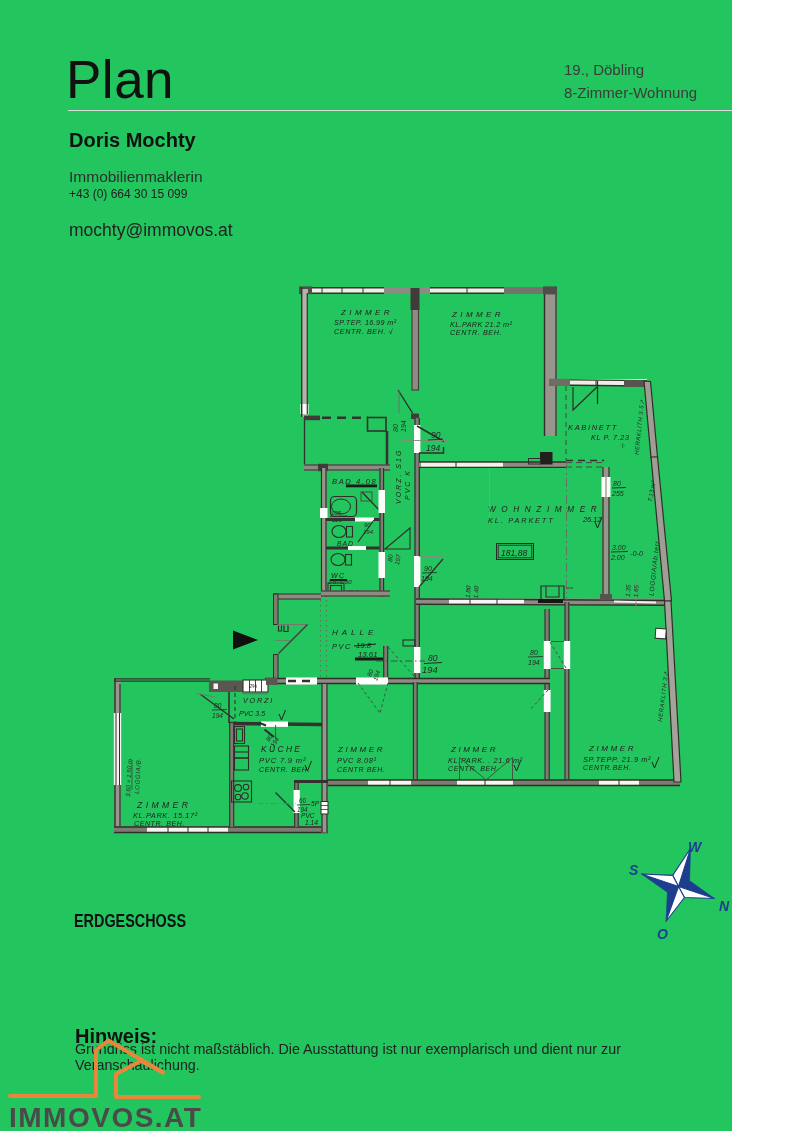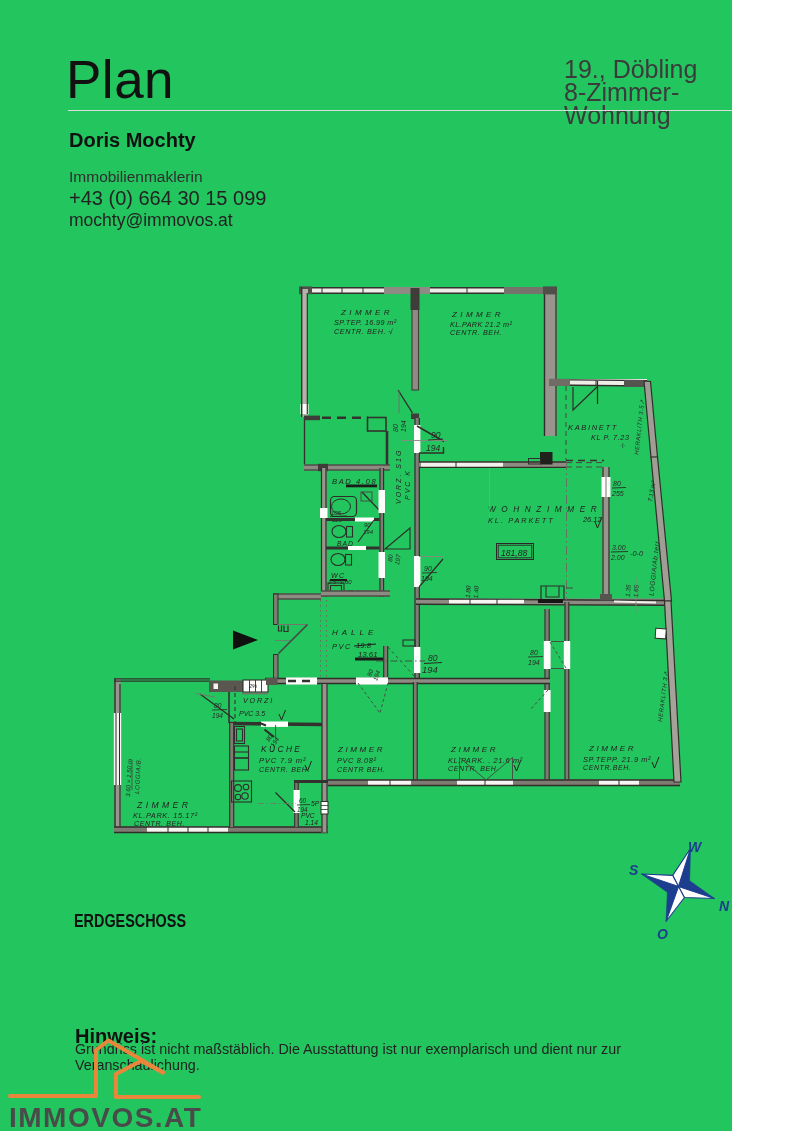--- a/index.html
+++ b/index.html
@@ -8,29 +8,29 @@
 svg text{font-family:"Liberation Sans",sans-serif}
 .t{font-style:italic;fill:#23221f}
 .dim{font-style:italic;fill:#2a2927}
 </style>
 </head>
 <body>
 <div id="page">
 
   <div class="abs" style="left:66px;top:49px;font-size:53px;font-weight:400;color:#111;letter-spacing:0.5px">Plan</div>
 
-  <div class="abs" style="left:564px;top:58px;font-size:25px;line-height:23px;color:#3b3b3b">19., Döbling<br>8-Zimmer-Wohnung</div>
+  <div class="abs" style="left:564px;top:58px;font-size:15px;line-height:23px;color:#3b3b3b">19., Döbling<br>8-Zimmer-Wohnung</div>
 
   <div class="abs" style="left:68px;top:110px;width:665px;height:1px;background:#dcdcdc"></div>
 
   <div class="abs" style="left:69px;top:129px;color:#1a1a1a">
     <div style="font-size:20px;font-weight:bold;color:#111">Doris Mochty</div>
     <div style="font-size:15.5px;margin-top:16px;color:#2e2e2e">Immobilienmaklerin</div>
-    <div style="font-size:20px;margin-top:1px;color:#222">+43 (0) 664 30 15 099</div>
-    <div style="font-size:17.5px;margin-top:0;color:#222">mochty@immovos.at</div>
+    <div style="font-size:12px;margin-top:1px;color:#222">+43 (0) 664 30 15 099</div>
+    <div style="font-size:17.5px;margin-top:19px;color:#222">mochty@immovos.at</div>
   </div>
 
   <div class="abs" style="left:74px;top:911px;font-size:18px;font-weight:bold;color:#111;letter-spacing:0px;transform:scaleX(0.8);transform-origin:left top">ERDGESCHOSS</div>
 
   <div class="abs" style="left:75px;top:1025px;font-size:20px;font-weight:bold;color:#111">Hinweis:</div>
 
   <div class="abs" style="left:75px;top:1041px;font-size:14.3px;color:#222">Grundriss ist nicht maßstäblich. Die Ausstattung ist nur exemplarisch und dient nur zur Veranschaulichung.</div>
 
   <div class="abs" style="left:9px;top:1102px;font-size:28px;font-weight:bold;color:#4a4a4a;letter-spacing:1.5px">IMMOVOS.AT</div>
   <svg class="abs" style="left:0;top:0" width="800" height="1131" viewBox="0 0 800 1131">

